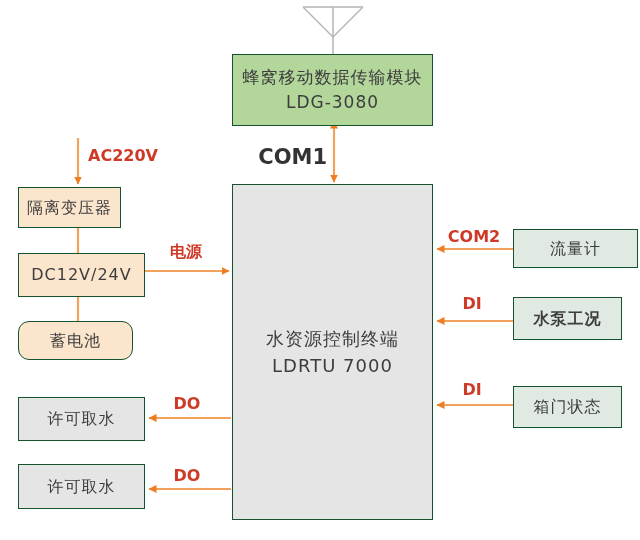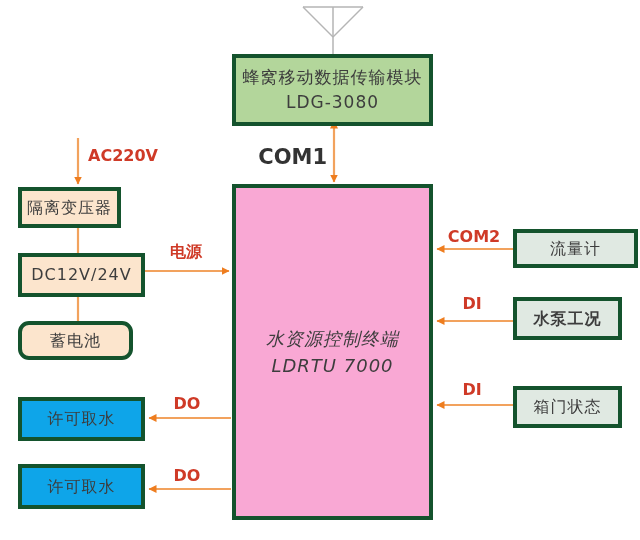--- a/index.html
+++ b/index.html
@@ -8,32 +8,32 @@
     width: 640px; height: 540px;
     background: #ffffff;
     font-family: "DejaVu Sans", "Liberation Sans", sans-serif;
     overflow: hidden;
   }
   #wires { position: absolute; left: 0; top: 0; width: 640px; height: 540px; }
   .box {
     position: absolute;
     display: flex; flex-direction: column;
     align-items: center; justify-content: center;
-    border: 4px solid #14532d;
+    border: 1px solid #14532d;
     box-sizing: border-box;
     color: #3d3d3d;
     font-size: 16px;
     letter-spacing: 1px;
     text-align: center;
     line-height: 1.5;
   }
   .box.green  { background: #b3d69b; }
-  .box.blue   { background: #f9a8d4; font-style: italic; }
+  .box.blue   { background: #e5e5e5; }
   .box.peach  { background: #fce5cd; }
-  .box.palegreen { background: #0ea5e9; text-align: center; }
+  .box.palegreen { background: #e5e5e5; text-align: center; }
   .box.palegray  { background: #e0e9e2; }
   .box .l1 { font-size: 17px; }
   .box .l2 { font-size: 17px; }
   .edge-label {
     position: absolute;
     font-weight: bold;
     font-size: 16px;
     color: #cf3a27;
     white-space: nowrap;
   }

